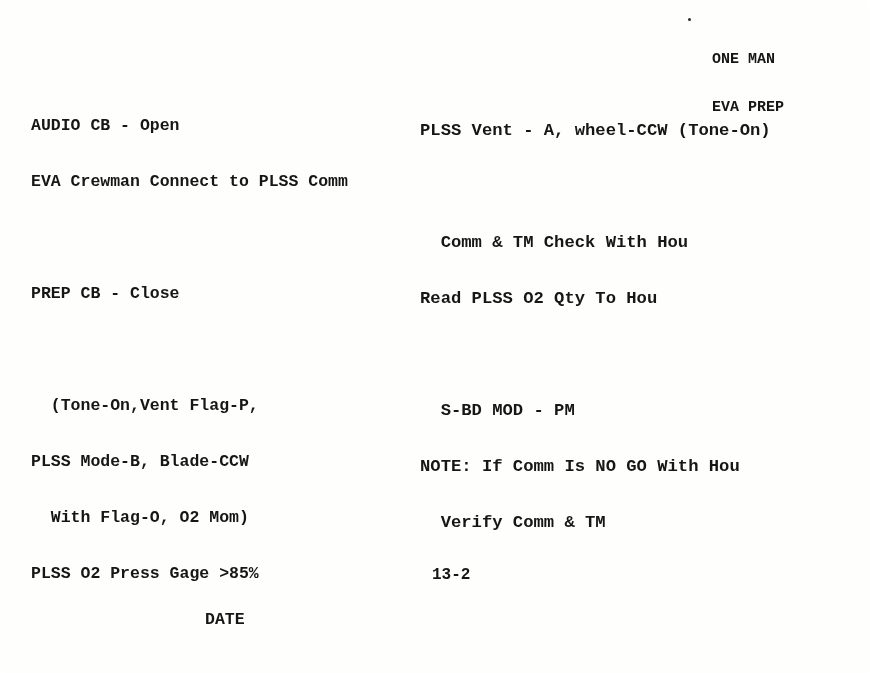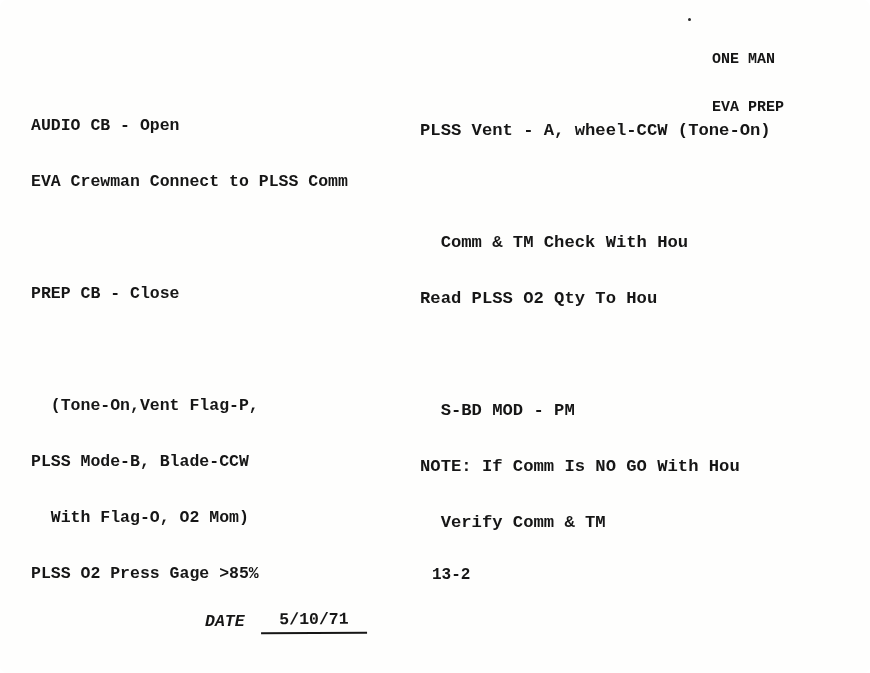--- a/index.html
+++ b/index.html
@@ -19,21 +19,21 @@
   .left-col{left:31px;top:79px;font-size:16.5px;}
   .right-col{left:420px;top:84px;font-size:17.2px;}
   .page-number{
     position:absolute;left:388px;top:567px;
     font-size:16px;line-height:17px;margin-left:44px;
   }
   .date-line{
     position:absolute;left:205px;top:610px;
     font-size:16.5px;display:flex;align-items:flex-end;
   }
-  .date-label{margin-right:16px;padding-bottom:3px;font-style:italic;}
+  .date-label{margin-right:4px;padding-bottom:3px;}
   .date-value{
     display:inline-block;min-width:98px;text-align:center;
     border-bottom:2px solid #161616;padding:0 4px 3px 4px;
     transform:rotate(-0.4deg);
   }
   .speck{position:absolute;width:3px;height:3px;background:#2a2a2a;border-radius:50%;}
   .speck-a{left:688px;top:18px;}
   .speck-b{left:112px;top:570px;width:2px;height:2px;}
 </style>
 </head>
@@ -90,19 +90,18 @@
     
     
     
     
   </div>
 
   <div class="page-number">13-2</div>
 
   <div class="date-line">
     <span class="date-label">DATE</span>
-    <span class="date-value">5/10/71</span>
   </div>
 
   <div class="speck speck-a"></div>
   <div class="speck speck-b"></div>
 
 </div>
 
 </body></html>

